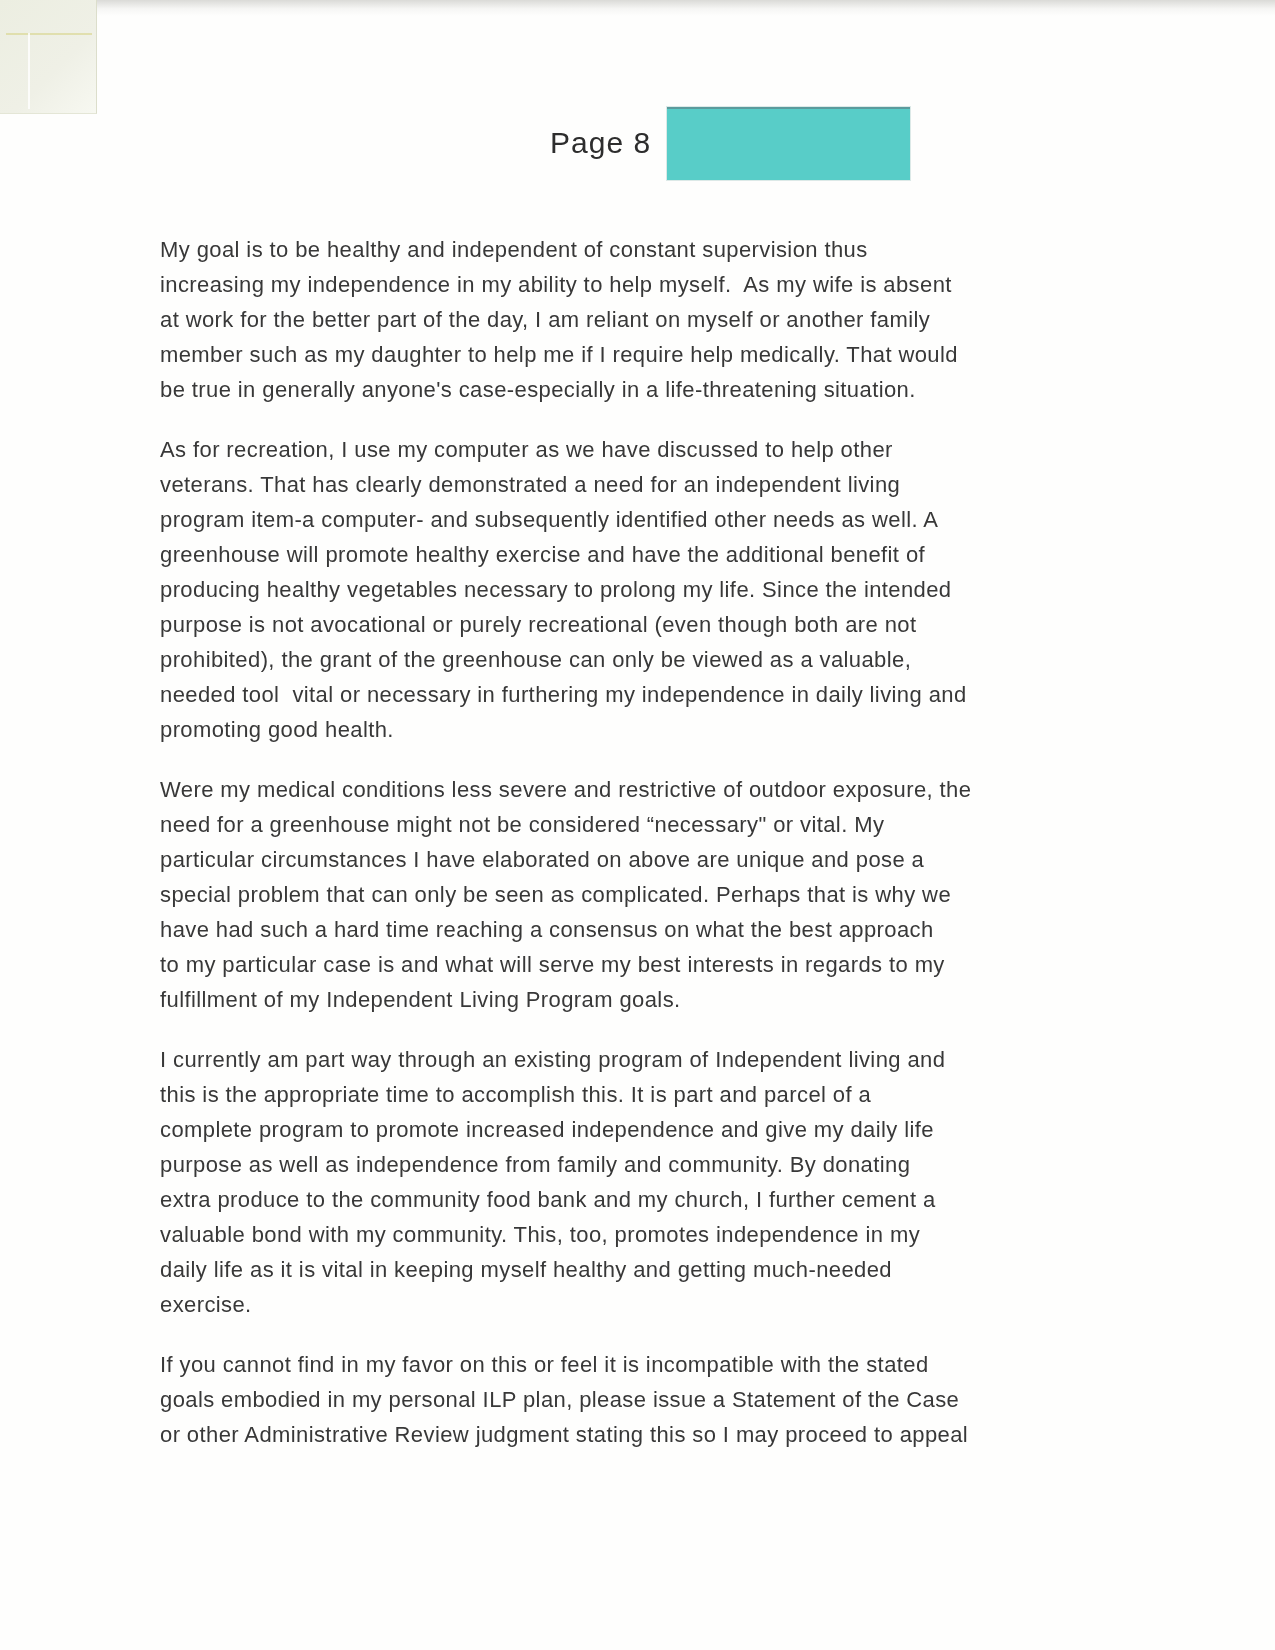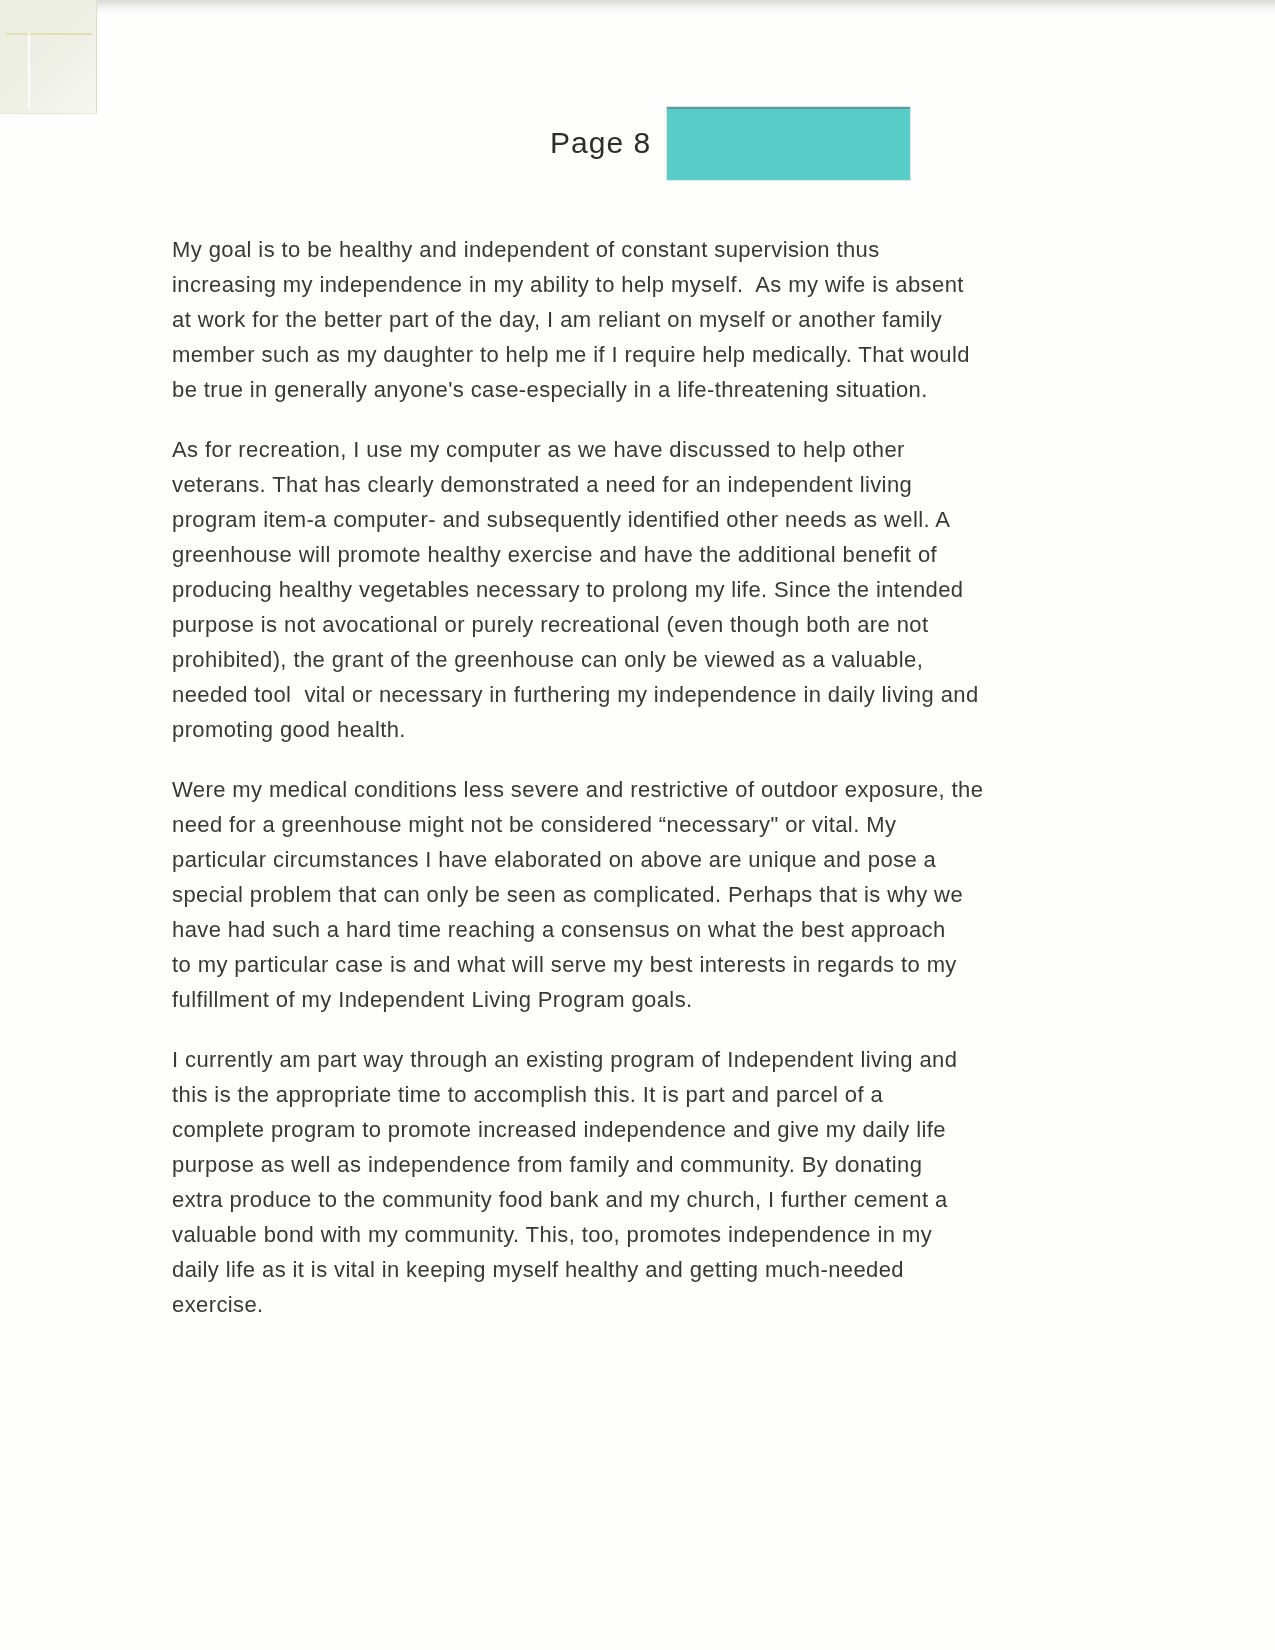--- a/index.html
+++ b/index.html
@@ -68,21 +68,21 @@
     border-top: 2px solid rgba(95,95,105,0.45);
     box-shadow: 0 0 0 1px rgba(120,170,168,0.25);
   }
   .body-text {
     position: absolute;
     left: 160px;
     top: 232px;
     width: 1000px;
   }
   .para {
-    margin: 0 0 25px 12px;
+    margin: 0 0 25px 0;
     white-space: pre;
     font-size: 22px;
     line-height: 35px;
     letter-spacing: 0.4px;
     color: #383838;
     text-rendering: optimizeLegibility;
   }
 </style>
 </head>
 <body>
@@ -124,15 +124,18 @@
 to my particular case is and what will serve my best interests in regards to my
 fulfillment of my Independent Living Program goals.</p>
     <p class="para">I currently am part way through an existing program of Independent living and
 this is the appropriate time to accomplish this. It is part and parcel of a
 complete program to promote increased independence and give my daily life
 purpose as well as independence from family and community. By donating
 extra produce to the community food bank and my church, I further cement a
 valuable bond with my community. This, too, promotes independence in my
 daily life as it is vital in keeping myself healthy and getting much-needed
 exercise.</p>
+    <p class="para">If you cannot find in my favor on this or feel it is incompatible with the stated
+goals embodied in my personal ILP plan, please issue a Statement of the Case
+or other Administrative Review judgment stating this so I may proceed to appeal</p>
   </div>
 
 </div>
 
 </body></html>

